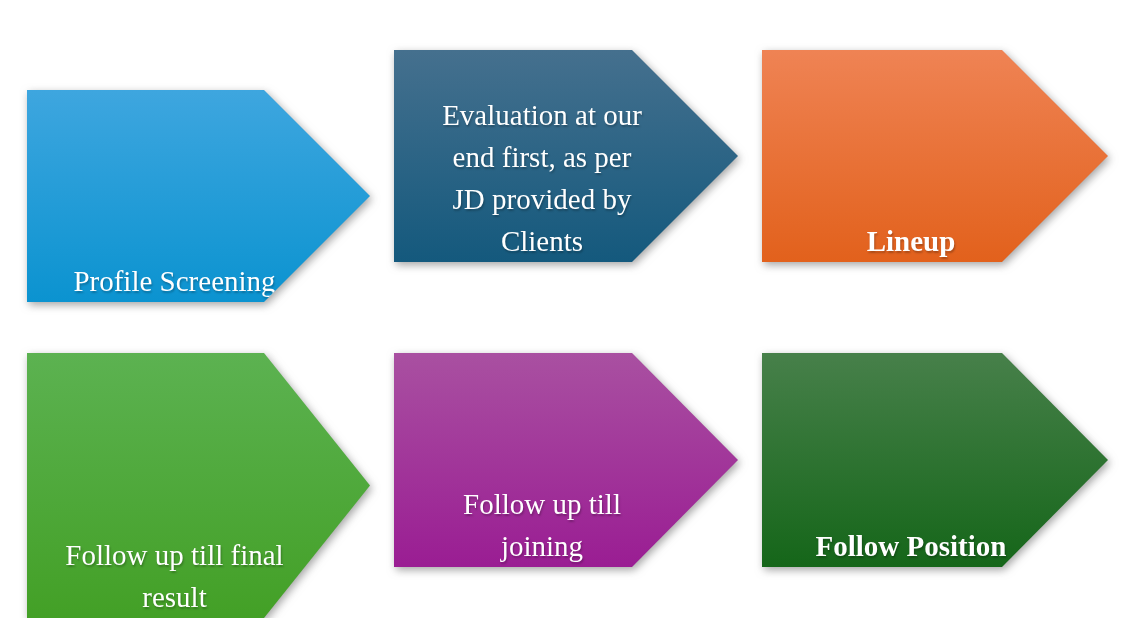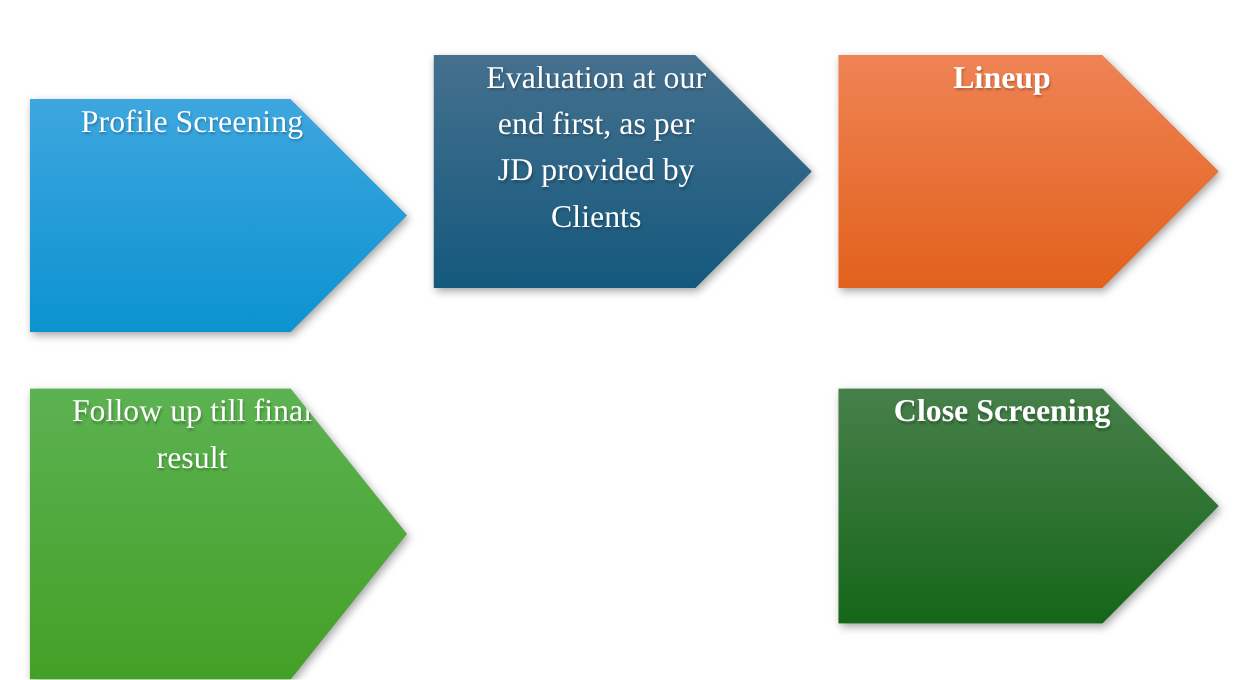--- a/index.html
+++ b/index.html
@@ -17,21 +17,21 @@
   }
   .arrow-wrap {
     position: absolute;
     filter: drop-shadow(2px 3px 4px rgba(90,90,90,0.55));
   }
   .arrow {
     width: 100%;
     height: 100%;
     clip-path: polygon(0 0, calc(100% - 106px) 0, 100% 50%, calc(100% - 106px) 100%, 0 100%);
     display: flex;
-    align-items: flex-start;
+    align-items: flex-end;
     justify-content: center;
     box-sizing: border-box;
     padding: 0 56px 0 8px;
   }
   .label {
     color: #ffffff;
     font-size: 29px;
     line-height: 42px;
     text-align: center;
     white-space: pre-line;
@@ -74,20 +74,26 @@
     </div>
   </div>
 
   <div class="arrow-wrap pos-4">
     <div class="arrow" style="background: linear-gradient(rgb(92, 178, 81) 0%, rgb(67, 160, 38) 100%);">
       <span class="label">Follow up till final
 result</span>
     </div>
   </div>
 
+  <div class="arrow-wrap pos-5">
+    <div class="arrow" style="background: linear-gradient(rgb(169, 80, 161) 0%, rgb(154, 29, 147) 100%);">
+      <span class="label">Follow up till
+joining</span>
+    </div>
+  </div>
 
   <div class="arrow-wrap pos-6 bold">
     <div class="arrow" style="background: linear-gradient(rgb(71, 128, 74) 0%, rgb(21, 102, 25) 100%);">
-      <span class="label">Close Screening</span>
+      <span class="label">Follow Position</span>
     </div>
   </div>
 
 </div>
 
 </body></html>

